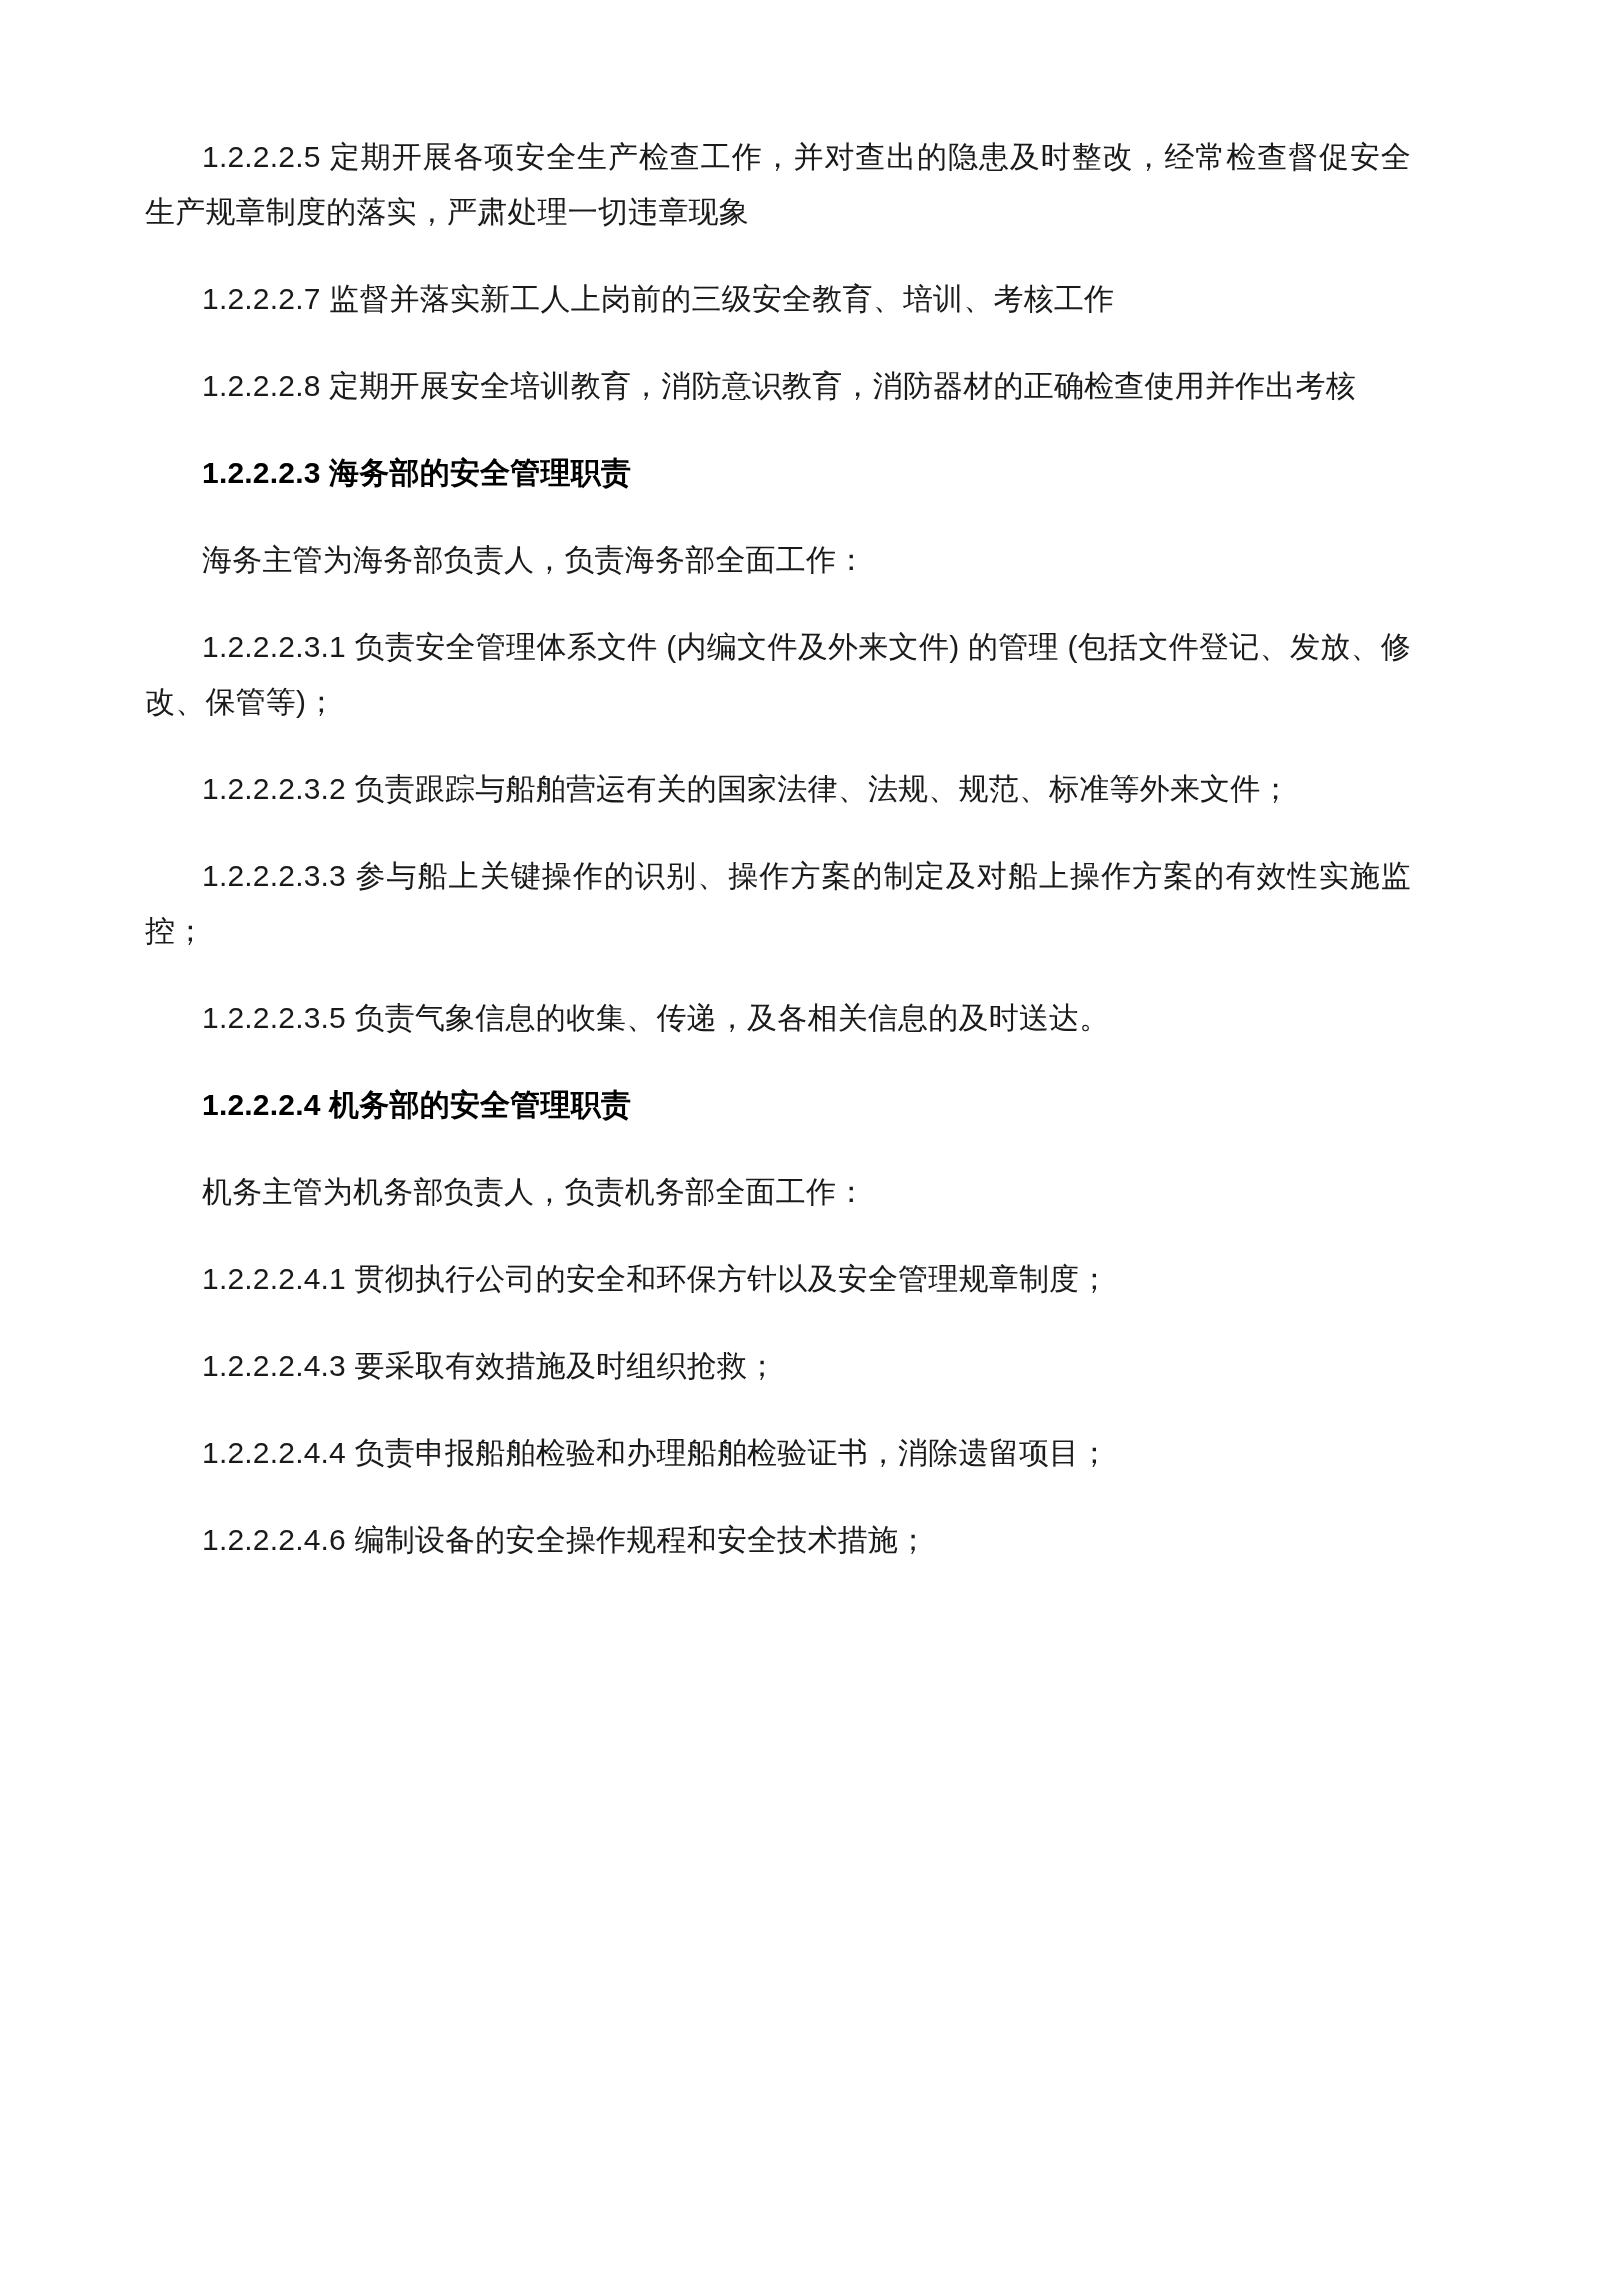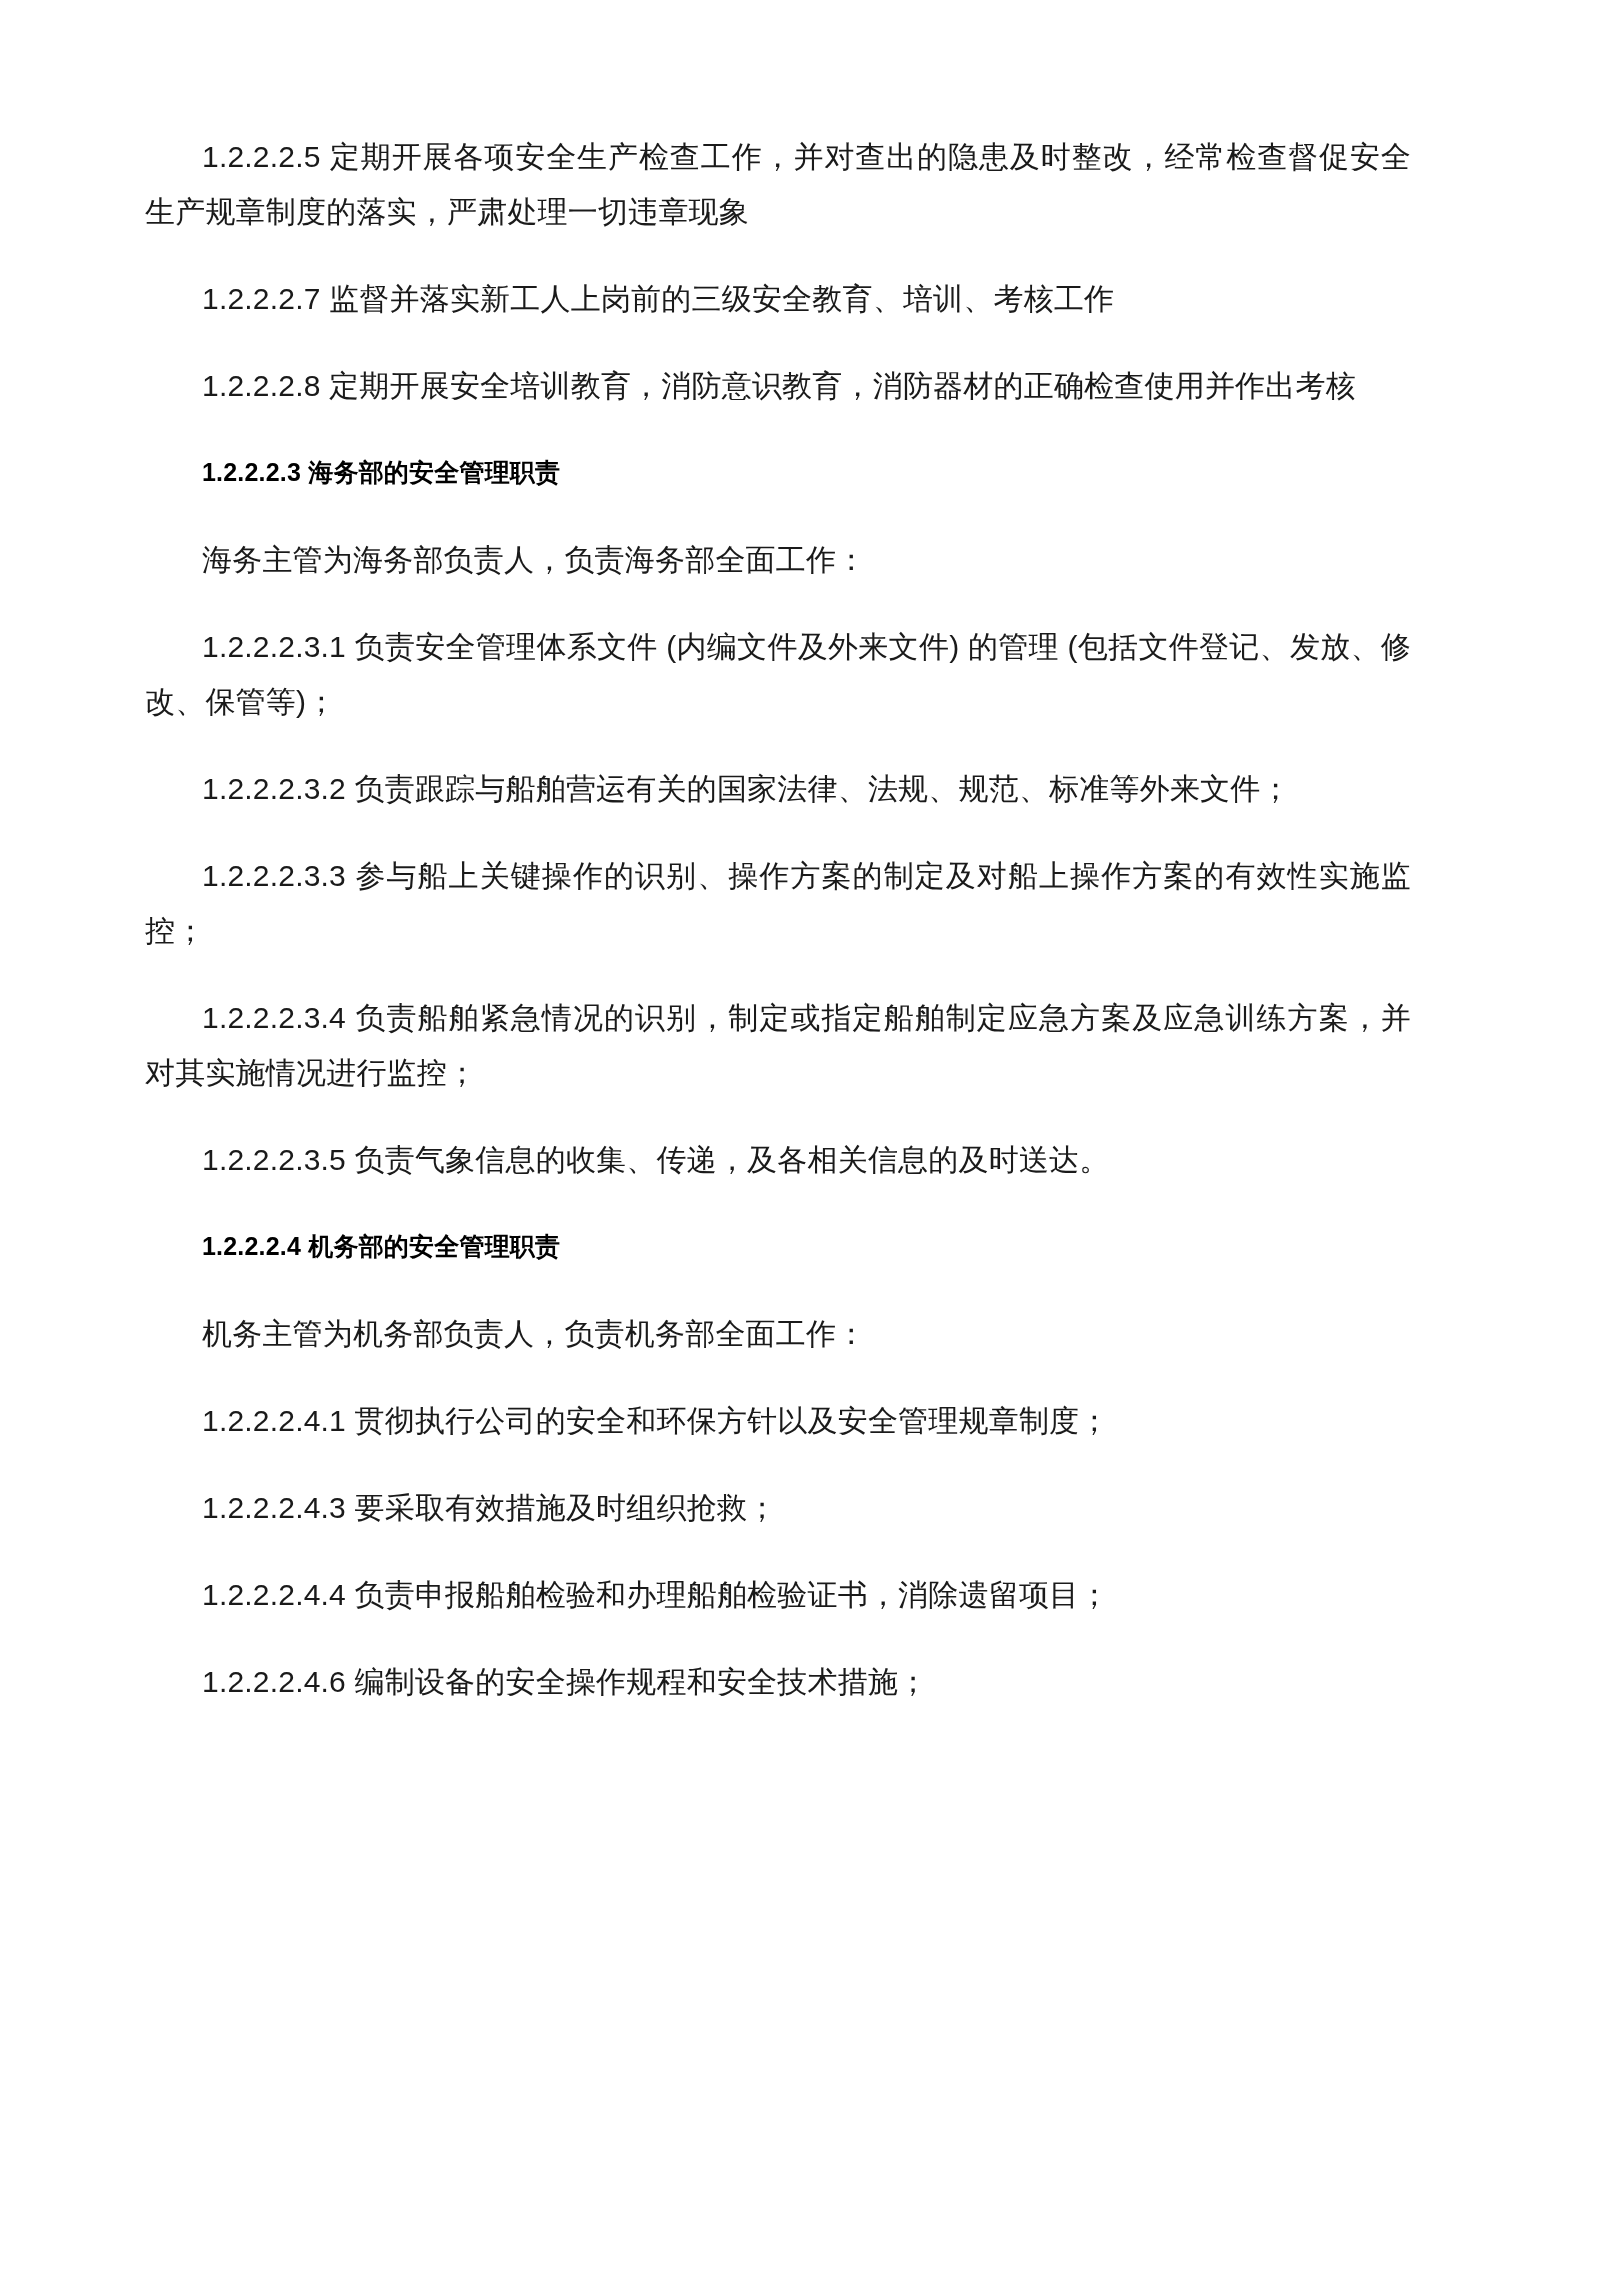--- a/index.html
+++ b/index.html
@@ -38,21 +38,21 @@
     text-indent: 57px;
     letter-spacing: 0.2px;
     font-weight: 400;
     color: #1a1a1a;
     word-break: break-all;
   }
 
   
   .heading {
     margin: 0 0 32px 0;
-    font-size: 25px;
+    font-size: 30px;
     line-height: 55px;
     text-indent: 57px;
     font-weight: 700;
     color: #000000;
     letter-spacing: 0.2px;
     text-align: left;
   }
 </style>
 </head>
 <body>
@@ -60,21 +60,20 @@
 <div class="page">
   <div class="doc-body" id="doc-body">
       <p class="para">1.2.2.2.5 定期开展各项安全生产检查工作，并对查出的隐患及时整改，经常检查督促安全生产规章制度的落实，严肃处理一切违章现象</p>
       <p class="para">1.2.2.2.7 监督并落实新工人上岗前的三级安全教育、培训、考核工作</p>
       <p class="para">1.2.2.2.8 定期开展安全培训教育，消防意识教育，消防器材的正确检查使用并作出考核</p>
       <p class="heading">1.2.2.2.3 海务部的安全管理职责</p>
       <p class="para">海务主管为海务部负责人，负责海务部全面工作：</p>
       <p class="para">1.2.2.2.3.1 负责安全管理体系文件 (内编文件及外来文件) 的管理 (包括文件登记、发放、修改、保管等)；</p>
       <p class="para">1.2.2.2.3.2 负责跟踪与船舶营运有关的国家法律、法规、规范、标准等外来文件；</p>
       <p class="para">1.2.2.2.3.3 参与船上关键操作的识别、操作方案的制定及对船上操作方案的有效性实施监控；</p>
-      <p class="para">1.2.2.2.3.4 负责船舶紧急情况的识别，制定或指定船舶制定应急方案及应急训练方案，并对其实施情况进行监控；</p>
       <p class="para">1.2.2.2.3.5 负责气象信息的收集、传递，及各相关信息的及时送达。</p>
       <p class="heading">1.2.2.2.4 机务部的安全管理职责</p>
       <p class="para">机务主管为机务部负责人，负责机务部全面工作：</p>
       <p class="para">1.2.2.2.4.1 贯彻执行公司的安全和环保方针以及安全管理规章制度；</p>
       <p class="para">1.2.2.2.4.3 要采取有效措施及时组织抢救；</p>
       <p class="para">1.2.2.2.4.4 负责申报船舶检验和办理船舶检验证书，消除遗留项目；</p>
       <p class="para">1.2.2.2.4.6 编制设备的安全操作规程和安全技术措施；</p>
     </div>
 </div>
 

